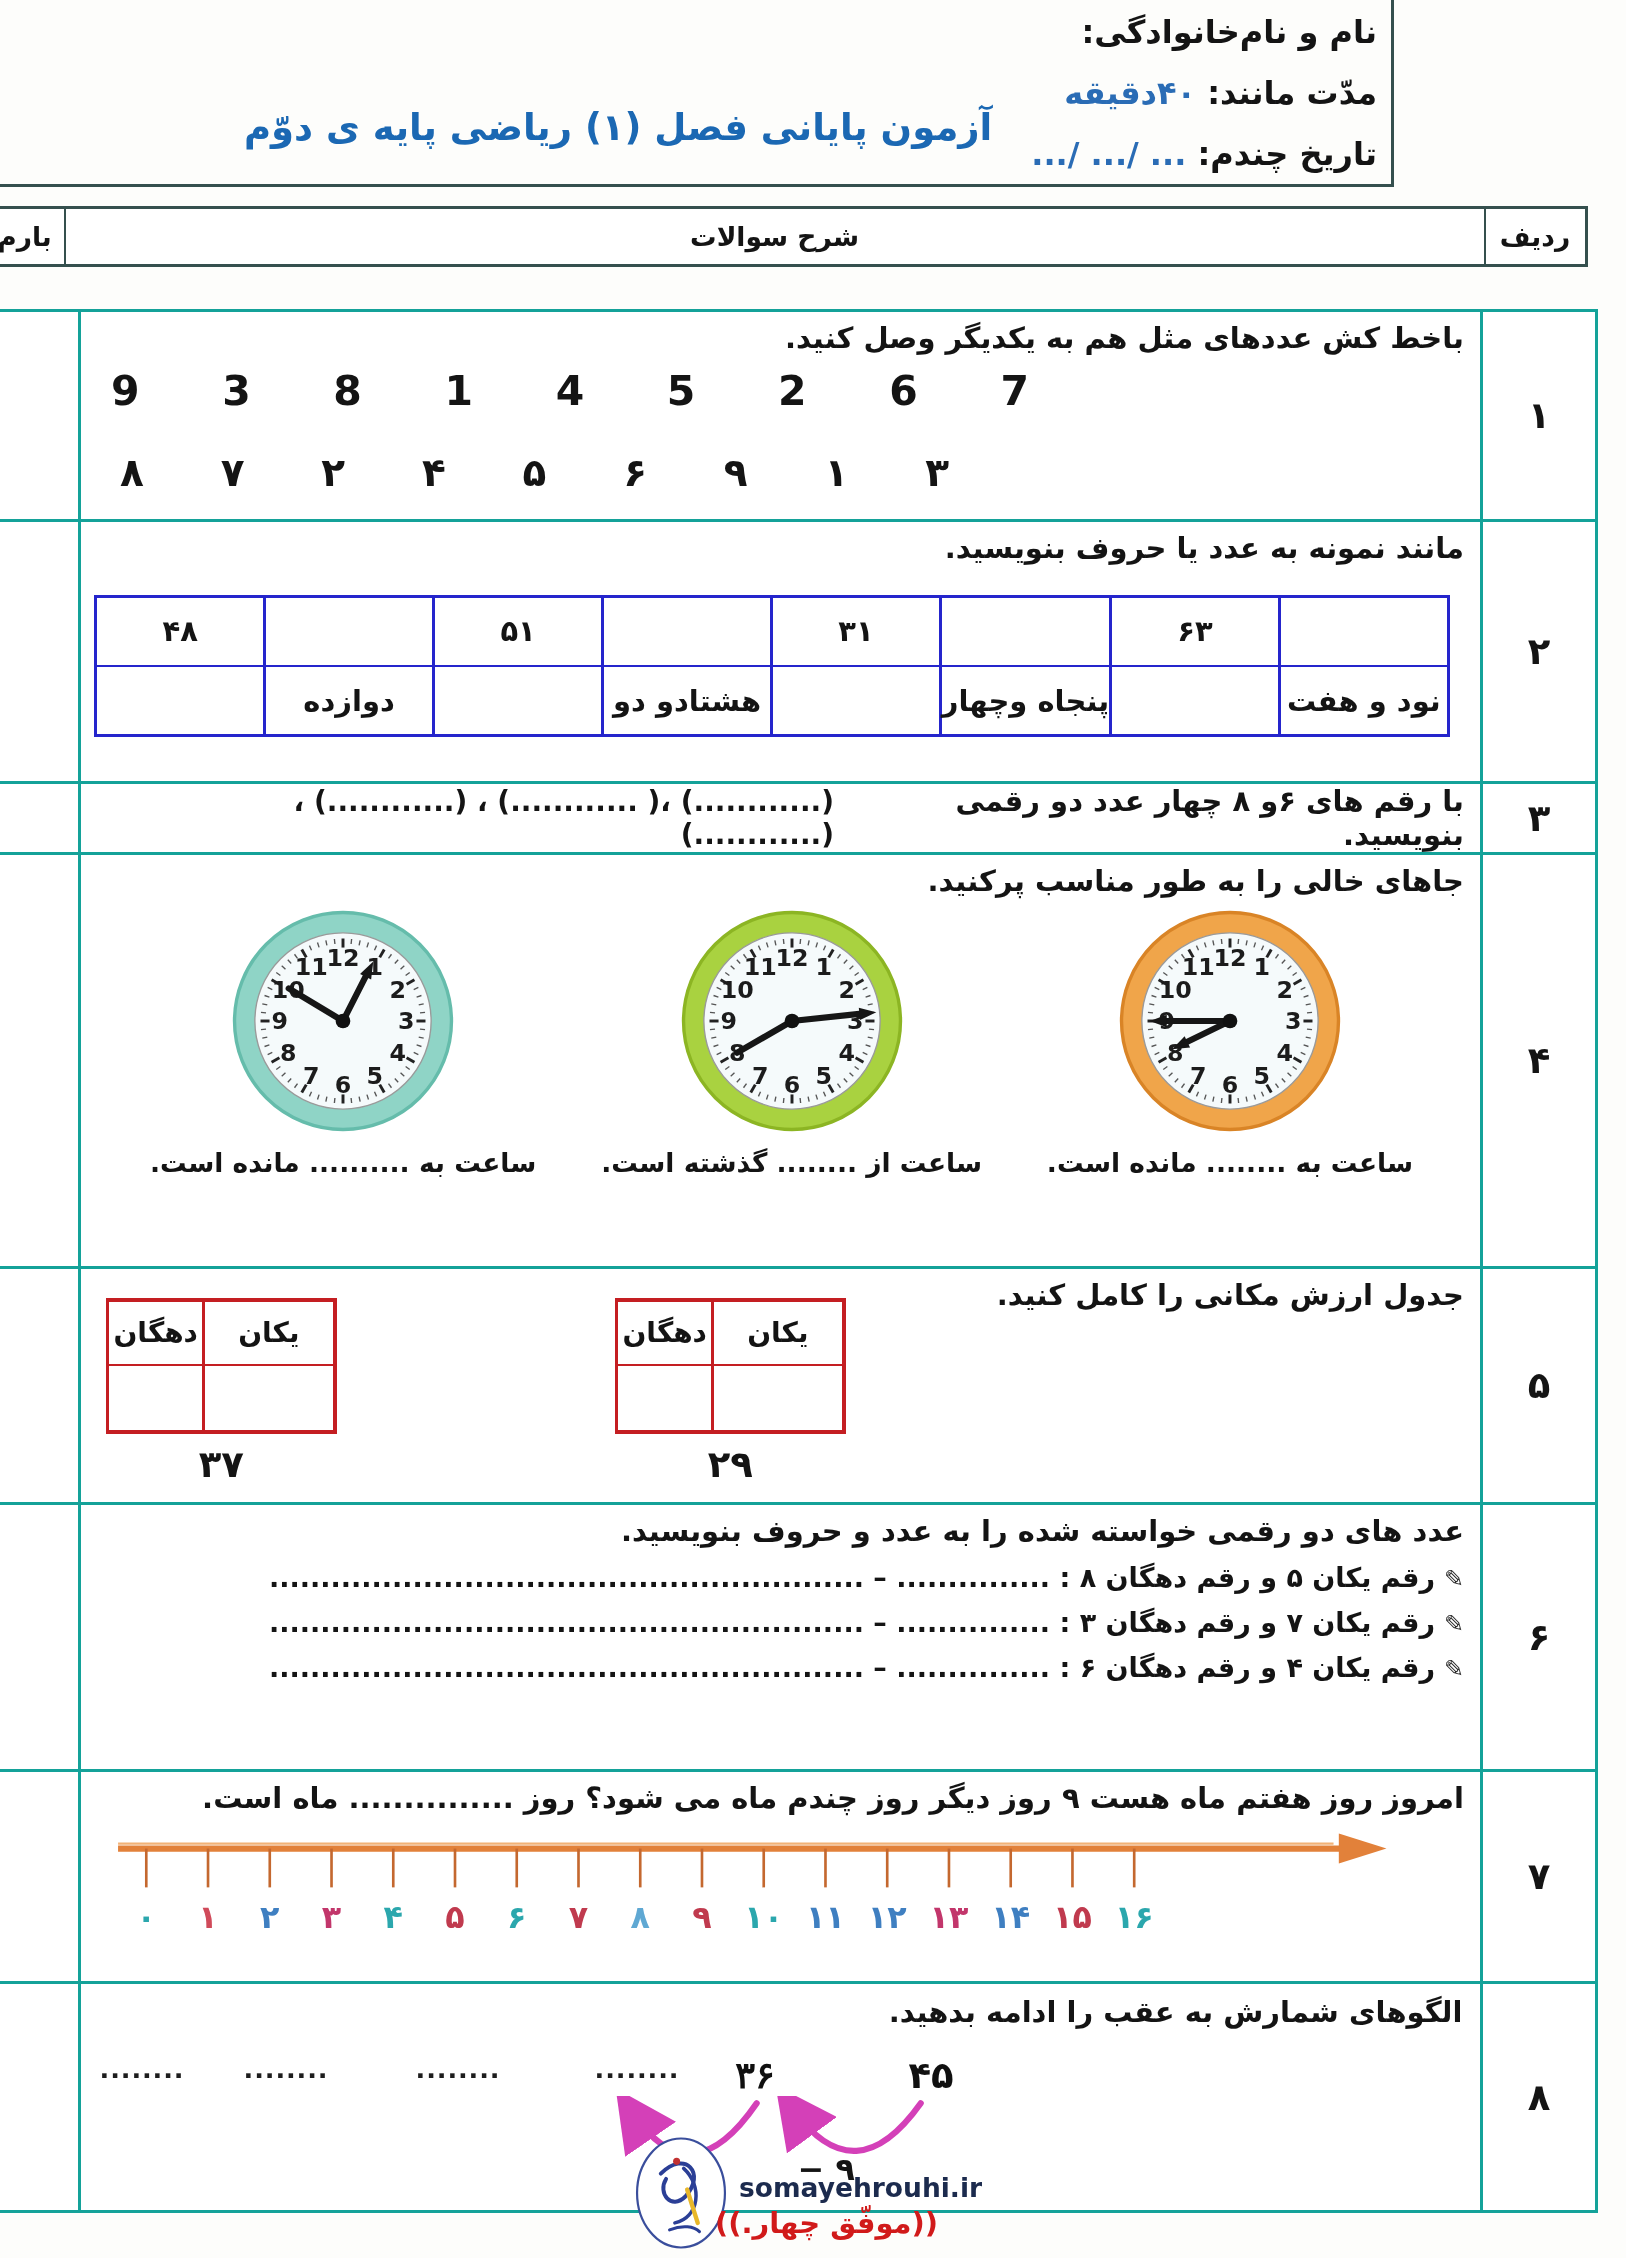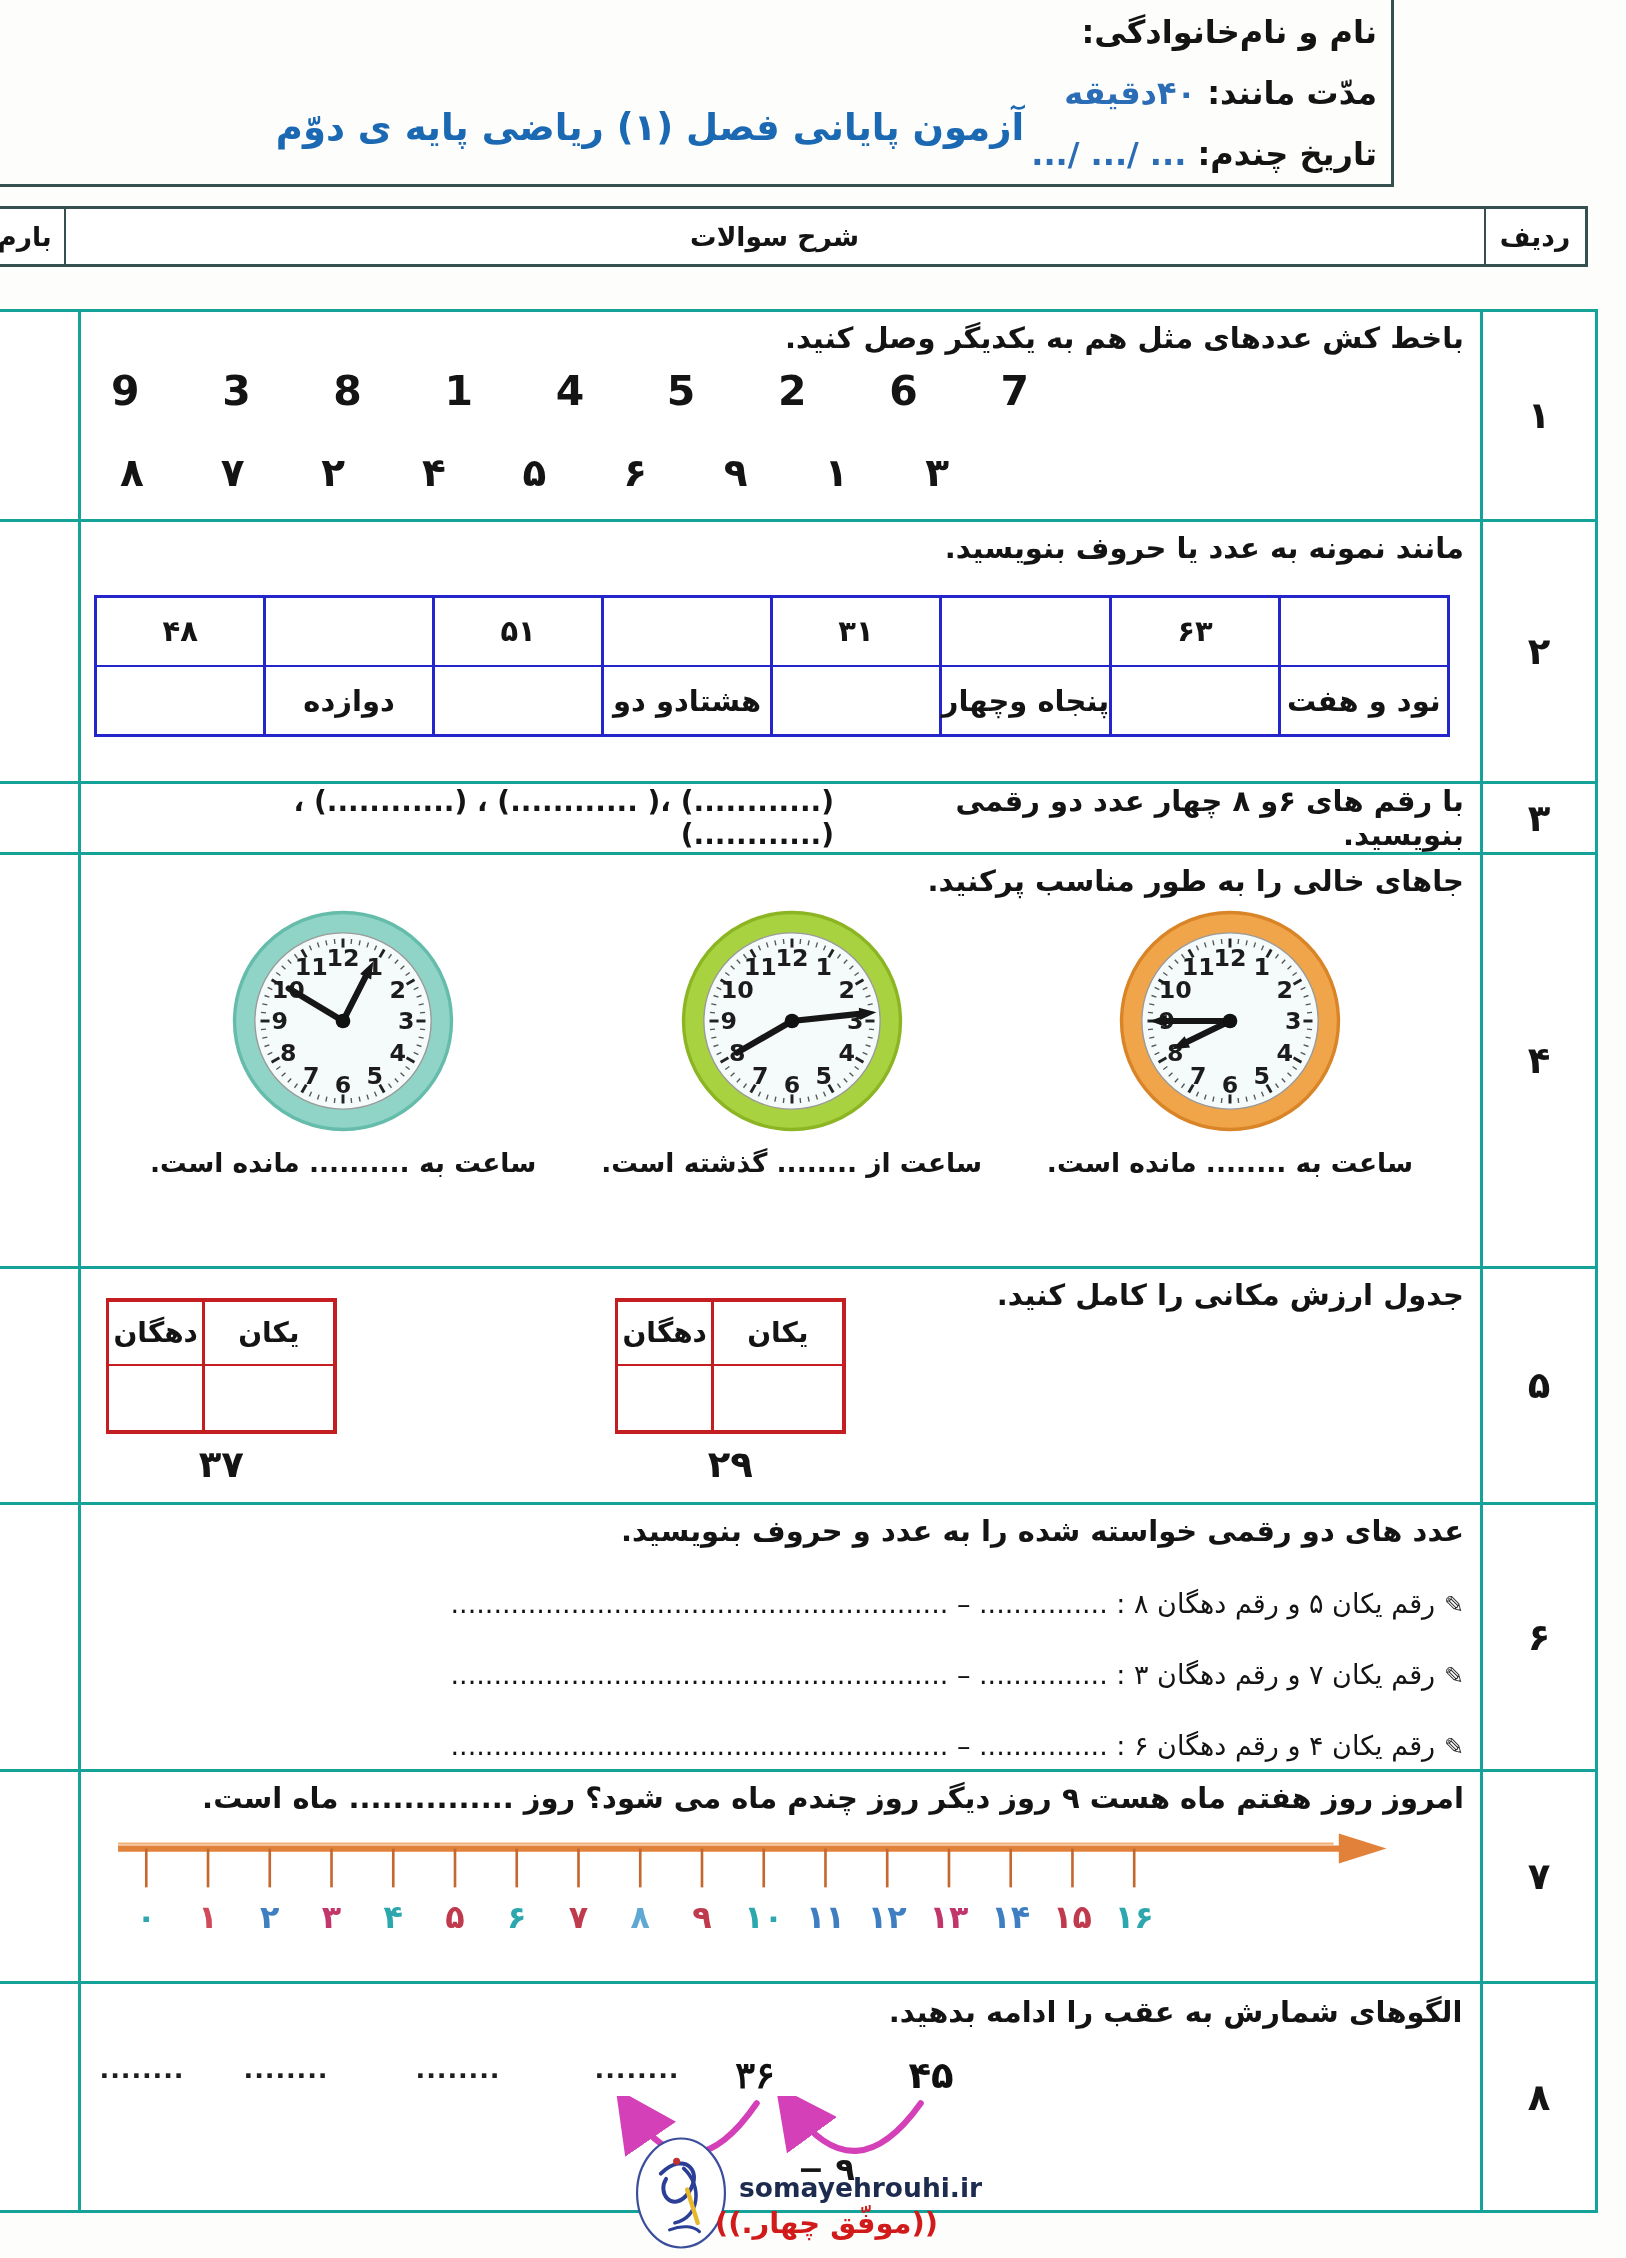--- a/index.html
+++ b/index.html
@@ -4,21 +4,21 @@
 <style>
   html,body{margin:0;padding:0;background:#ffffff;}
   .page{position:relative;width:1627px;height:2258px;background:#fdfdfb;overflow:hidden;
         direction:rtl;font-family:"DejaVu Sans",sans-serif;color:#141414;padding-left:20px;}
   
   .header-box{position:absolute;top:0;left:0;width:1412px;height:184px;
               border-right:3.5px solid #35504e;border-bottom:3.5px solid #35504e;}
   .info{position:absolute;top:1.8px;right:14px;text-align:right;}
   .info-line{height:61px;line-height:61px;font-size:32px;font-weight:bold;white-space:nowrap;}
   .blue-val{color:#2a6cb5;}
-  .exam-title{position:absolute;top:106px;left:265px;width:812px;text-align:center;
+  .exam-title{position:absolute;top:106px;left:265px;width:812px;text-align:left;
               color:#1b68b3;font-size:37px;font-weight:bold;}
   
   .band{position:absolute;top:206px;left:3.5px;width:1599px;height:55px;border:3.5px solid #35504e;
         display:flex;background:#fff;}
   .band-cell{display:flex;align-items:center;justify-content:center;font-size:26.5px;font-weight:bold;}
   .band-row{width:99px;border-left:2.6px solid #35504e;}
   .band-desc{flex:1;}
   .band-marks{width:78px;border-right:2.6px solid #35504e;}
   
   .grid{position:absolute;top:309px;left:7px;width:1606px;border:3.5px solid #14a299;
@@ -49,21 +49,21 @@
   .clock-wrap{display:flex;flex-direction:column;align-items:center;}
   .clock-cap{margin-top:12.4px;font-size:26.5px;font-weight:bold;white-space:nowrap;}
   
   .pv-row{direction:ltr;display:flex;gap:278px;margin:-14px 0 0 8.8px;}
   .pv-table{width:223px;background:#c41e22;border:4.4px solid #c41e22;direction:rtl;
             display:grid;grid-template-columns:128px 93px;grid-template-rows:62px 64px;gap:2.6px;}
   .pv-cell{background:#fff;display:flex;align-items:center;justify-content:center;
            font-size:28px;font-weight:bold;}
   .pv-num{text-align:center;font-size:37px;font-weight:bold;margin-top:8.8px;}
   
-  .q6-line{margin-top:40px;font-size:27px;font-weight:normal;white-space:nowrap;}
+  .q6-line{margin-top:14px;font-size:27px;font-weight:bold;white-space:nowrap;}
   .pencil{font-size:24px;margin-left:8.8px;color:#2a2a2a;}
   
   .nl-svg{display:block;margin:14px auto 0 14px;direction:ltr;}
   
   .c8{padding:0;}
   .c8 .q-title{padding:10.6px 17.6px 0 0;}
   .seq-wrap{position:relative;height:163px;margin-top:25px;direction:ltr;}
   .seq-item{position:absolute;top:0;transform:translateX(-50%);white-space:nowrap;}
   .seq-dots{font-size:25.6px;font-weight:bold;letter-spacing:0.9px;color:#1d1d1d;}
   .seq-num{font-size:37px;font-weight:bold;color:#101010;}

